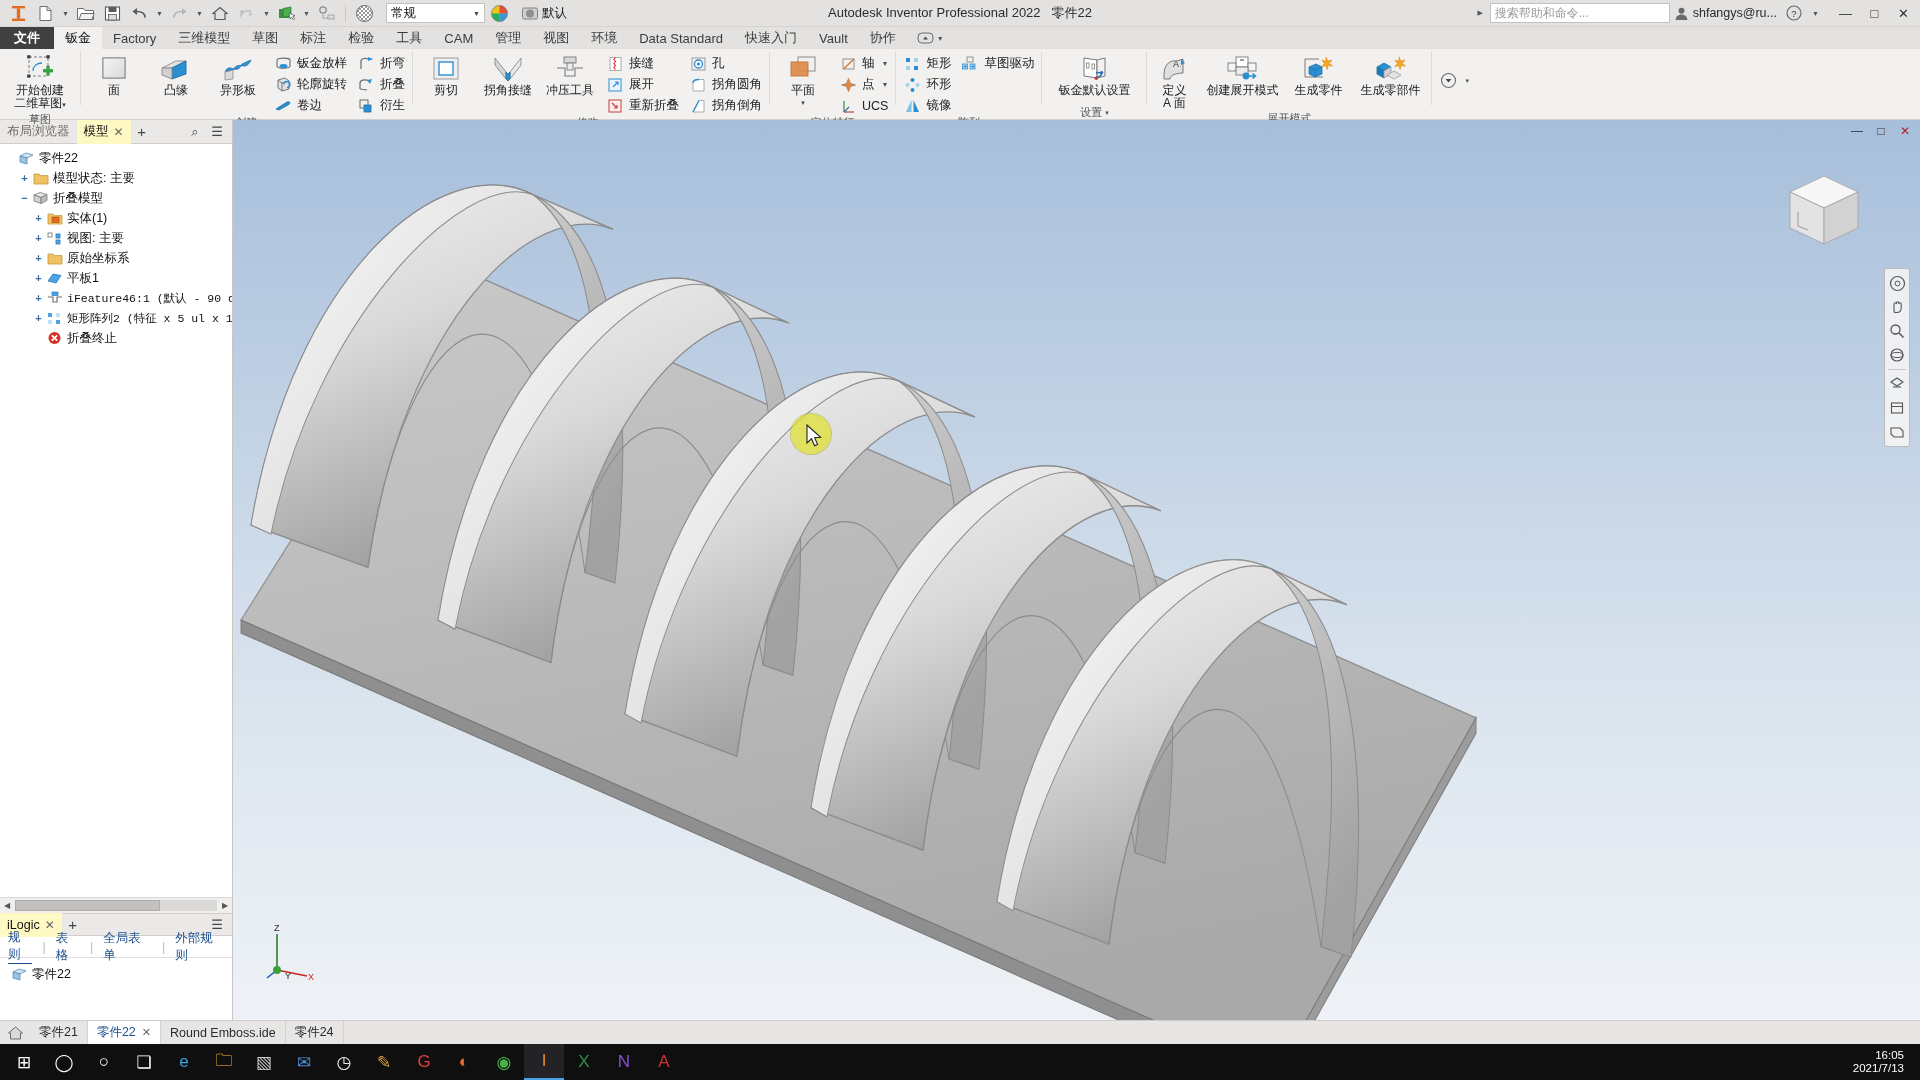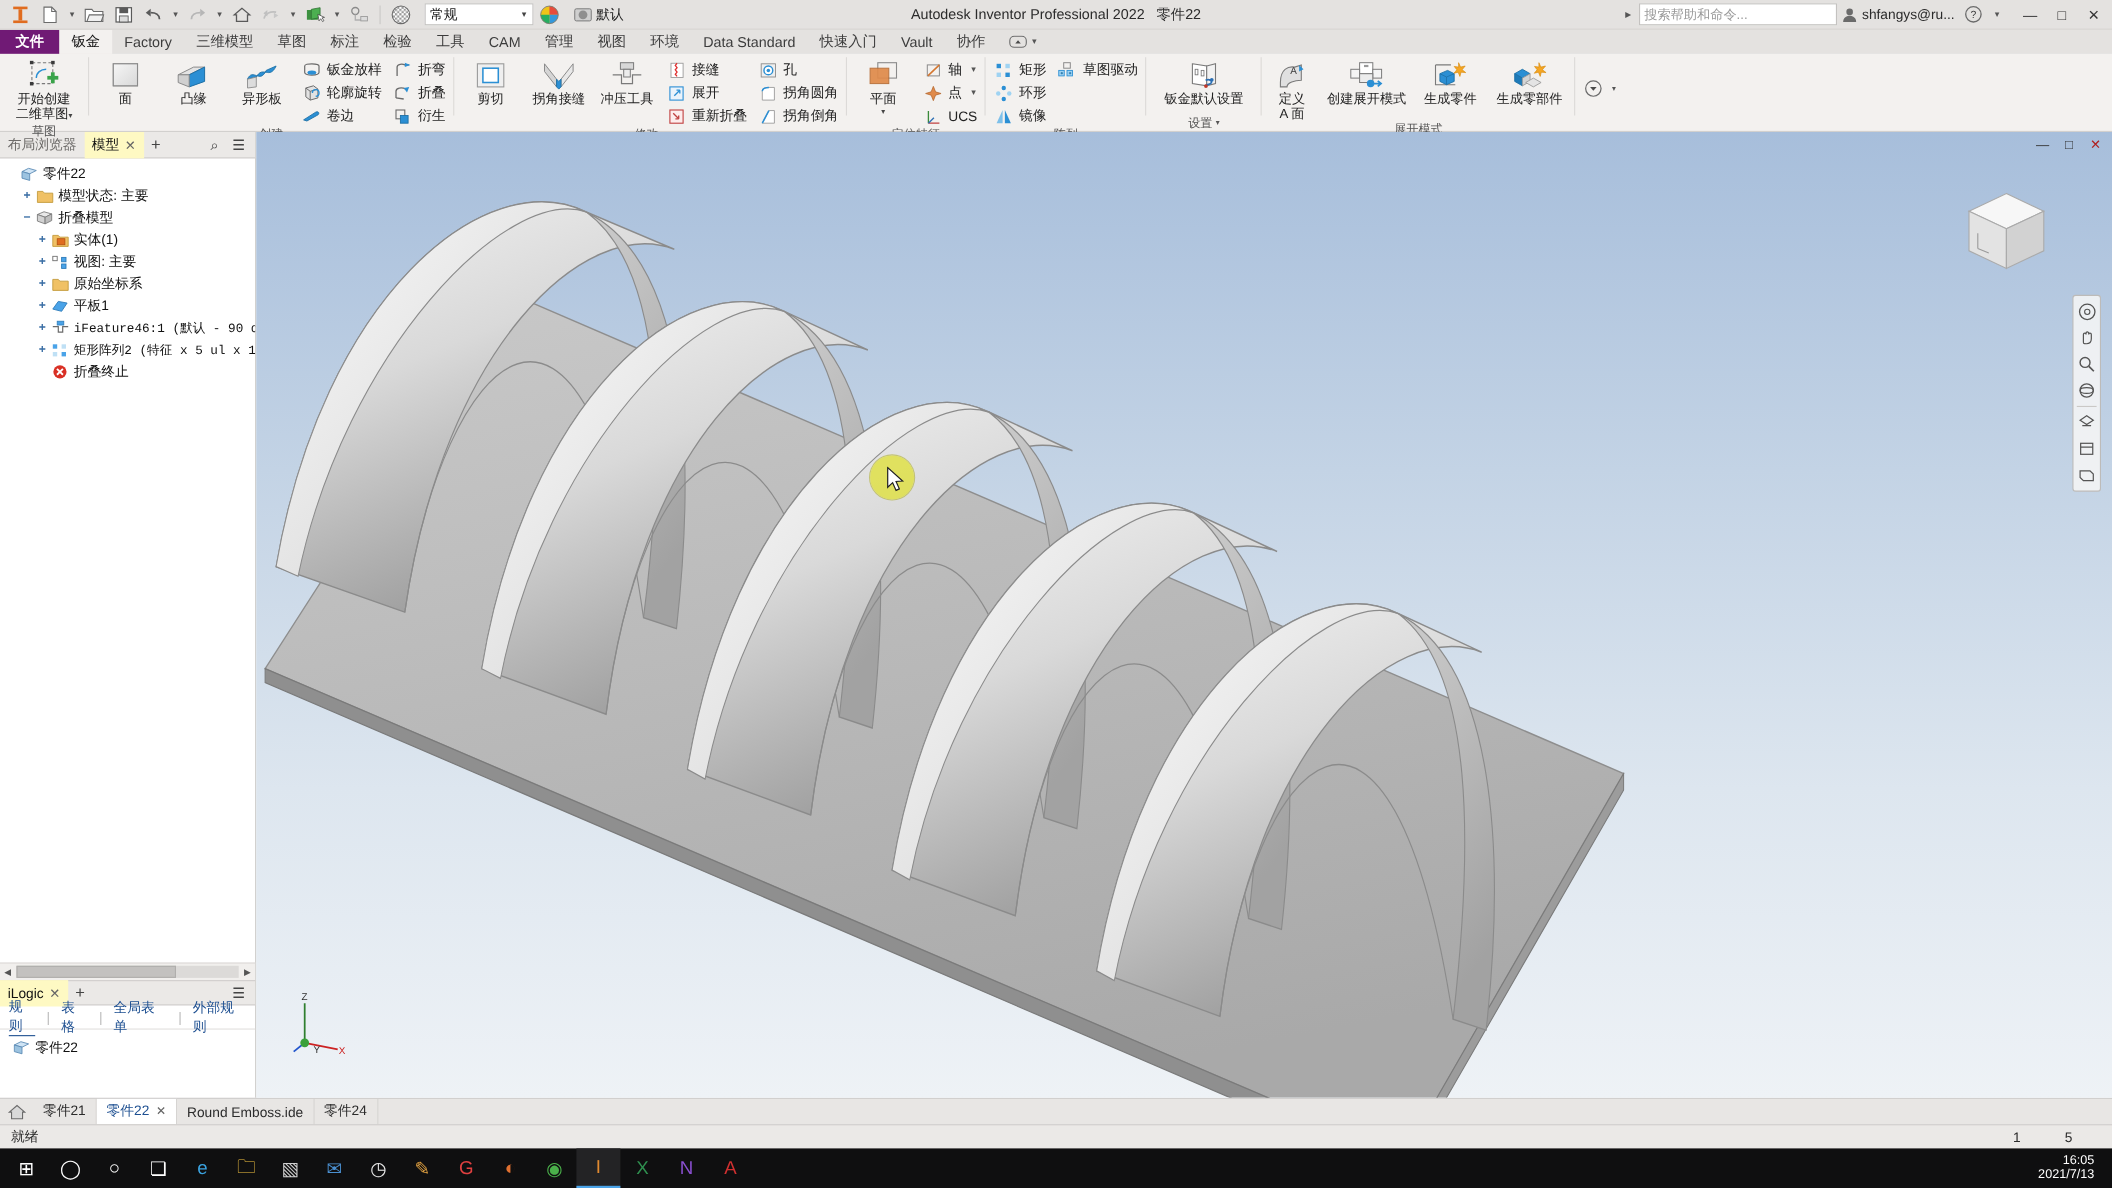--- a/index.html
+++ b/index.html
@@ -44,21 +44,21 @@
   .usr { font-size:12.5px;color:#2b2b2b;display:flex;gap:4px; }
   .wbtns { display:flex;align-items:center;gap:0;margin-left:6px; }
   .wbtn { width:29px;height:26px;display:flex;align-items:center;justify-content:center;font-size:13px;color:#333; }
 
   
   .tabs { height:22px;background:#e4e2e0;display:flex;align-items:flex-end;padding-left:0; }
   .tab {
     height:22px;padding:0 11px;display:flex;align-items:center;font-size:13px;color:#3c3c3c;
     white-space:nowrap;
   }
-  .tab.file { background:#701a75;color:#fff;font-weight:bold;padding:0 14px; }
+  .tab.file { background:#404040;color:#fff;font-weight:bold;padding:0 14px; }
   .tab.active { background:#f3f1ef;color:#111; }
   .tab-caret { display:flex;align-items:center;gap:3px;padding:0 10px;height:22px; }
 
   
   .ribbon {
     height:71px;background:#f3f1ef;display:flex;align-items:stretch;
     border-bottom:1px solid #d2d0ce;position:relative;
   }
   .panel { display:flex;flex-direction:column;position:relative;padding:0 2px; }
   .panel-body { flex:1;display:flex;align-items:flex-start;padding-top:3px; }
@@ -1081,27 +1081,20 @@
         <span class="x">✕</span>
       </div>
       <div class="doctab">
         <span>Round Emboss.ide</span>
       </div>
       <div class="doctab">
         <span>零件24</span>
       </div>
     </div>
 
-  <div class="statusbar">
-    <span>就绪</span>
-    <span class="right">
-      <span>1</span>
-      <span>5</span>
-    </span>
-  </div>
 
   <div class="taskbar" id="taskbar">
     <div class="tb" style="color: rgb(255, 255, 255); font-size: 17px;">⊞</div>
       <div class="tb" style="color: rgb(255, 255, 255); font-size: 17px;">◯</div>
       <div class="tb" style="color: rgb(255, 255, 255); font-size: 17px;">○</div>
       <div class="tb" style="color: rgb(255, 255, 255); font-size: 17px;">❏</div>
       <div class="tb" style="color: rgb(59, 163, 224); font-size: 17px;">e</div>
       <div class="tb" style="color: rgb(240, 192, 64); font-size: 17px;">🗀</div>
       <div class="tb" style="color: rgb(208, 208, 208); font-size: 17px;">▧</div>
       <div class="tb" style="color: rgb(74, 143, 208); font-size: 17px;">✉</div>

